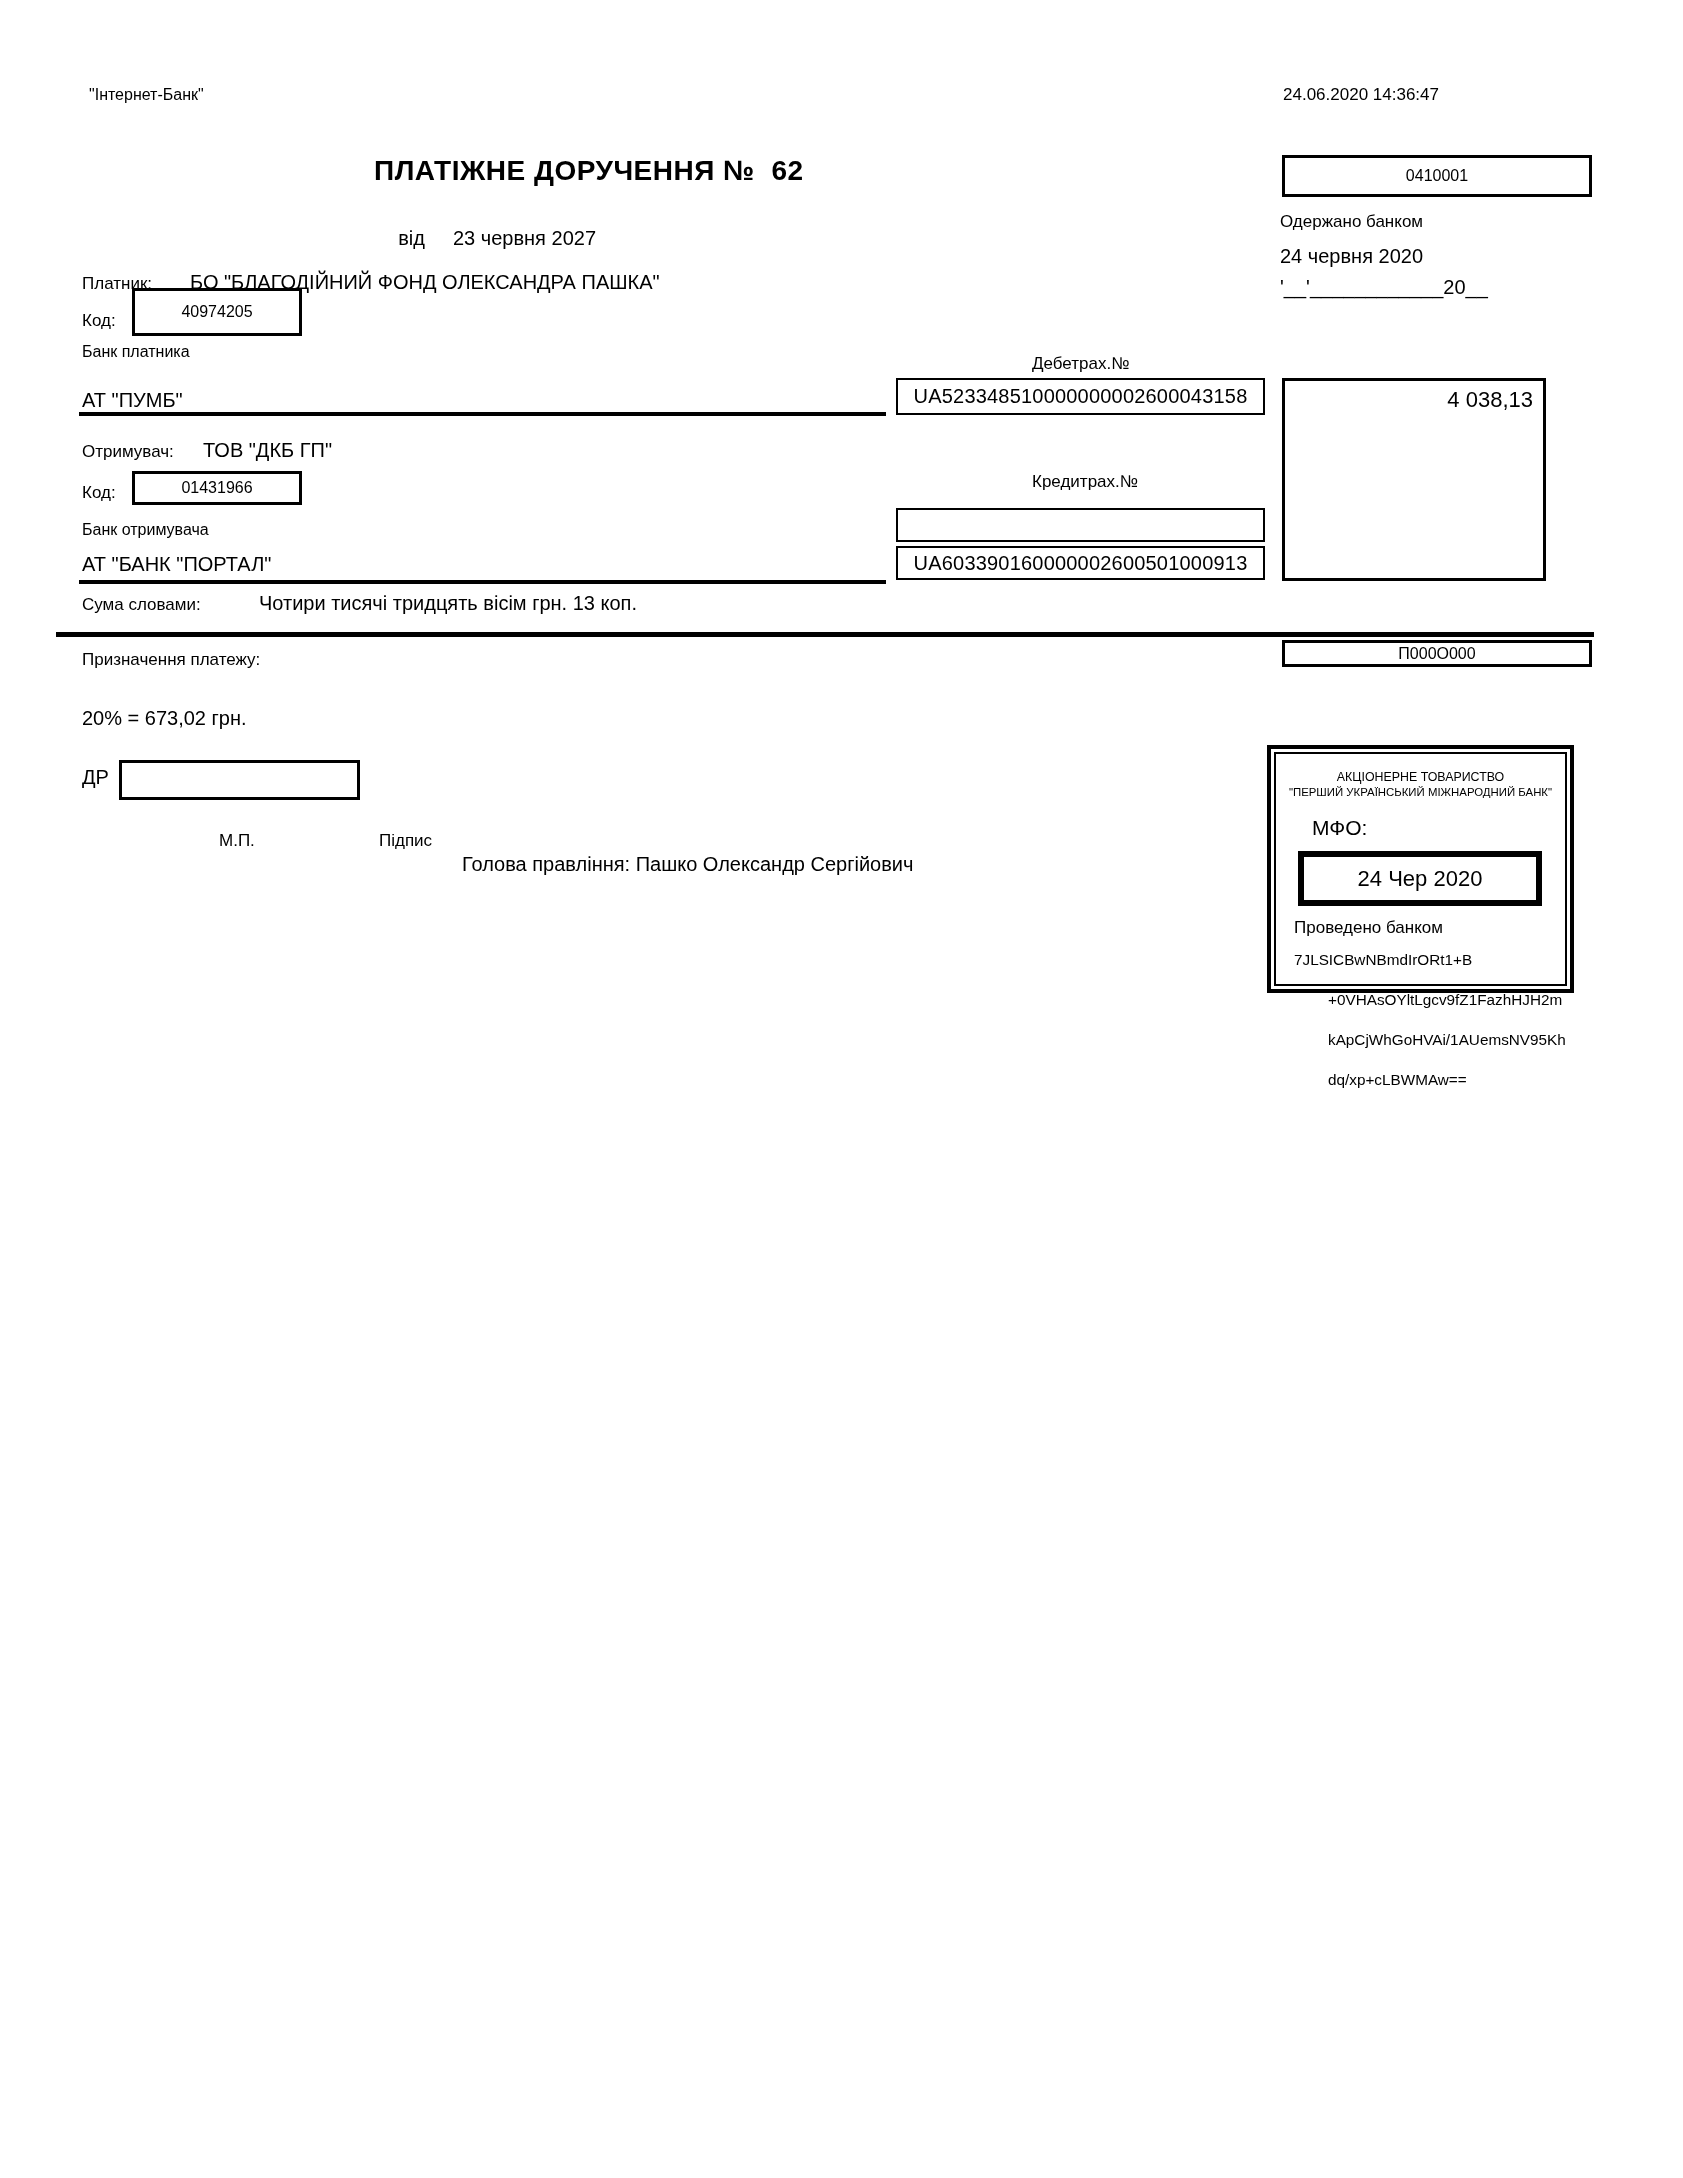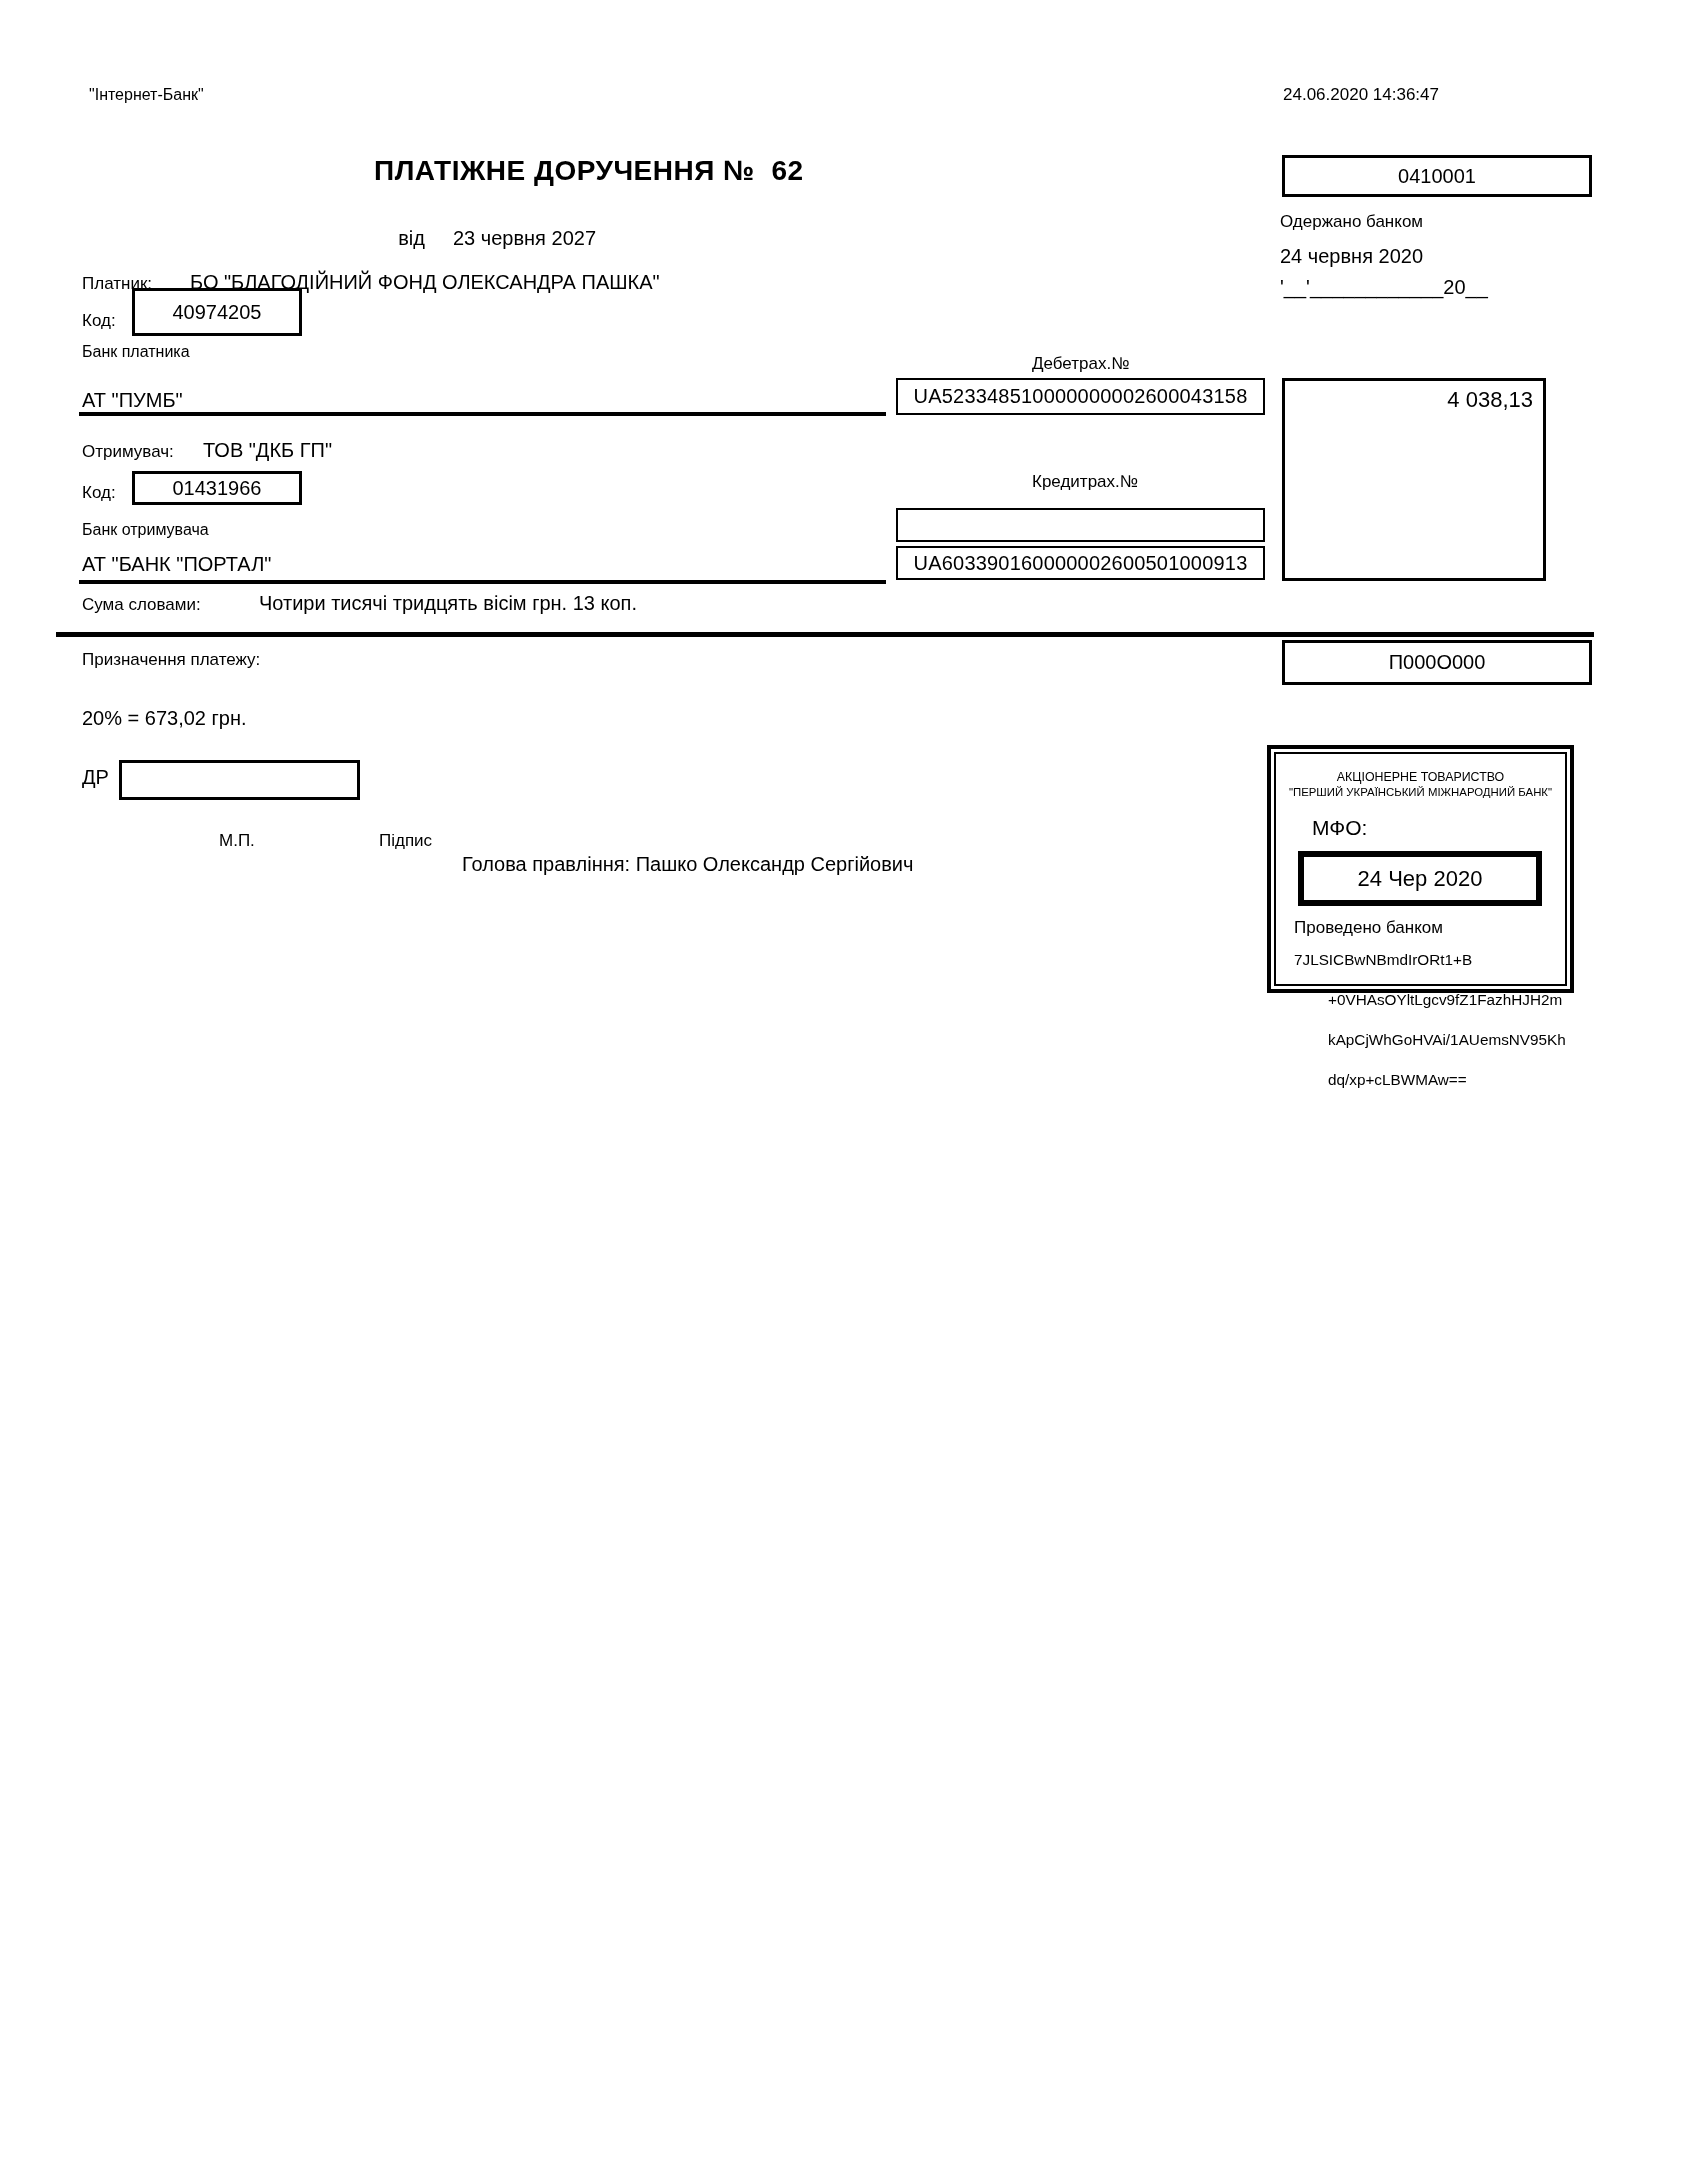--- a/index.html
+++ b/index.html
@@ -9,21 +9,21 @@
     overflow:hidden;
   }
   .abs { position:absolute; white-space:pre; line-height:1.2; }
   .lbl  { font-size:17px; }
   .lbl-sm { font-size:16px; }
   .val  { font-size:20px; }
   .title { font-size:28px; font-weight:bold; letter-spacing:0.5px; }
   .box {
     position:absolute; border:3px solid #000; background:#fff;
     display:flex; align-items:center; justify-content:center;
-    font-size:20px; box-sizing:border-box;
+    font-size:16px; box-sizing:border-box;
   }
   .acct-box {
     position:absolute; border:2px solid #000; background:#fff;
     display:flex; align-items:center; justify-content:center;
     font-size:20px; box-sizing:border-box; letter-spacing:0.2px;
   }
   .rule { position:absolute; background:#000; }
   .amount-box {
     position:absolute; border:3px solid #000; background:#fff;
     box-sizing:border-box; text-align:right; font-size:22px;
@@ -105,21 +105,21 @@
   <div class="acct-box" style="left:896px; top:546px; width:369px; height:34px;">
     <span>UA603390160000002600501000913</span>
   </div>
 
   <div class="abs lbl" style="left:82px; top:595px;">Сума словами:</div>
   <div class="abs val" style="left:259px; top:591px;">Чотири тисячі тридцять вісім грн. 13 коп.</div>
 
   <div class="rule" style="left:56px; top:632px; width:1538px; height:5px;"></div>
 
   <div class="abs lbl" style="left:82px; top:650px;">Призначення платежу:</div>
-  <div class="box" style="left:1282px; top:640px; width:310px; height:45px;">
+  <div class="box" style="left:1282px; top:640px; width:310px; height:27px;">
     <span>П000О000</span>
   </div>
   <div class="abs val" style="left:82px; top:706px;">20% = 673,02 грн.</div>
 
   <div class="abs val" style="left:82px; top:765px;">ДР</div>
   <div class="box" style="left:119px; top:760px; width:241px; height:40px;"></div>
 
   <div class="abs lbl" style="left:219px; top:831px;">М.П.</div>
   <div class="abs lbl" style="left:379px; top:831px;">Підпис</div>
   <div class="abs val" style="left:462px; top:852px;">Голова правління: Пашко Олександр Сергійович</div>

